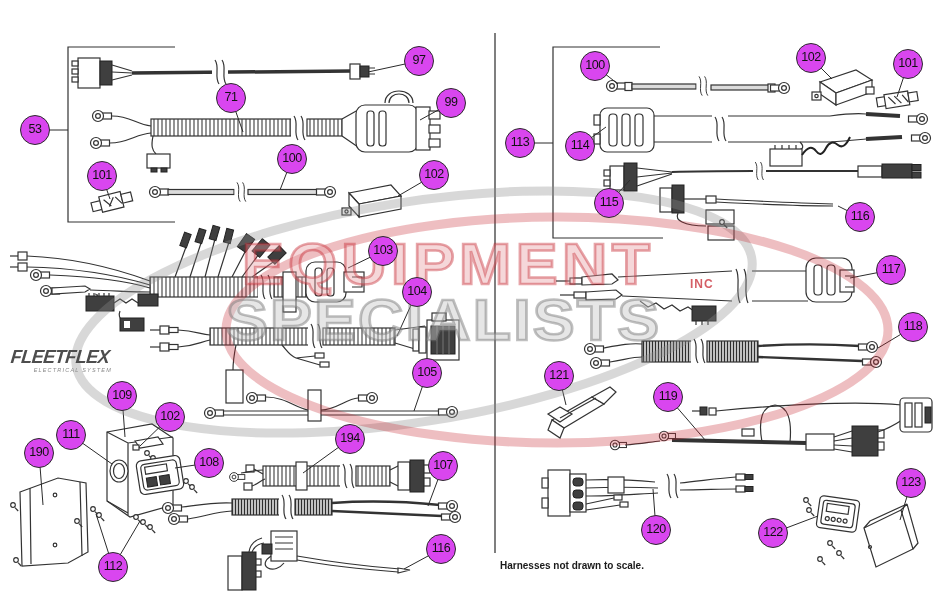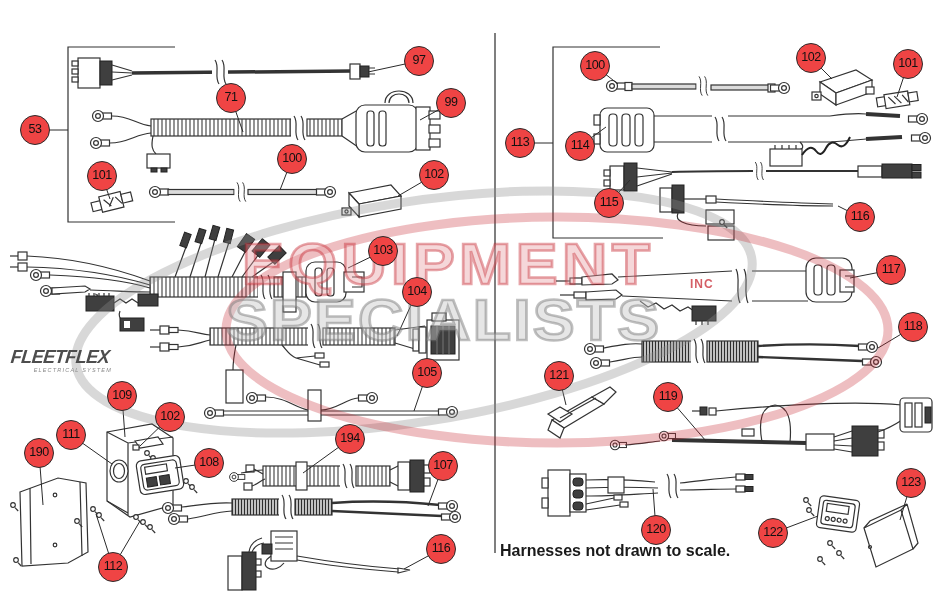--- a/index.html
+++ b/index.html
@@ -25,24 +25,24 @@
   .wm-gray{left:222px;top:292px;font-size:57px;letter-spacing:2px;
           color:rgba(200,200,200,0.45);-webkit-text-stroke:2.5px rgba(115,115,115,0.45);
           transform:scaleX(1.10);}
   .wm-inc{position:absolute;left:686px;top:277px;font-size:12px;font-weight:bold;
           letter-spacing:1px;color:rgba(198,40,50,0.75);}
   
   .title{position:absolute;z-index:3;font-size:13px;font-weight:bold;color:#1a1a1a;
          width:320px;text-align:center;}
   .title.left{left:85px;top:10px;}
   .title.right{left:570px;top:10px;}
-  .note{position:absolute;z-index:3;left:500px;top:542px;font-size:16px;
+  .note{position:absolute;z-index:3;left:500px;top:560px;font-size:10px;
         font-weight:bold;color:#1a1a1a;}
   .callout{position:absolute;z-index:4;width:30px;height:30px;border:1.4px solid #2b2b2b;
-           border-radius:50%;background:#ef4444;box-sizing:border-box;text-align:center;
+           border-radius:50%;background:#d946ef;box-sizing:border-box;text-align:center;
            line-height:27px;font-size:12.5px;letter-spacing:-0.5px;color:#111;}
   .logo{position:absolute;z-index:3;left:12px;top:346px;width:100px;}
   .logo-brand{font-size:18px;font-weight:bold;font-style:italic;color:#4d4d4d;
               letter-spacing:-0.5px;transform:skewX(-6deg) scaleY(1.05);transform-origin:left top;}
   .logo-tag{font-size:5.5px;font-style:italic;color:#8a8a8a;letter-spacing:1.2px;
             text-align:right;margin-top:0px;}
 </style>
 </head>
 <body>
 

